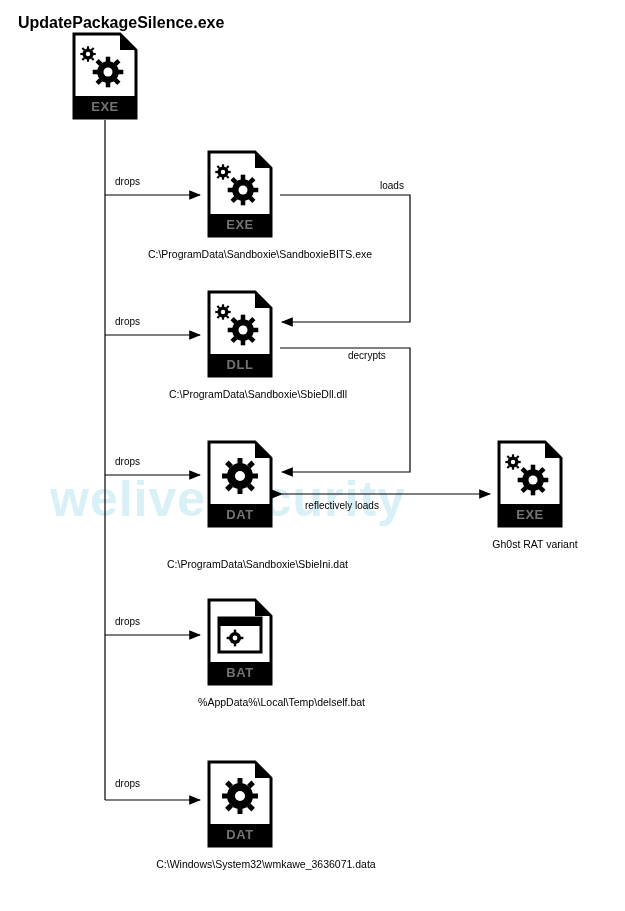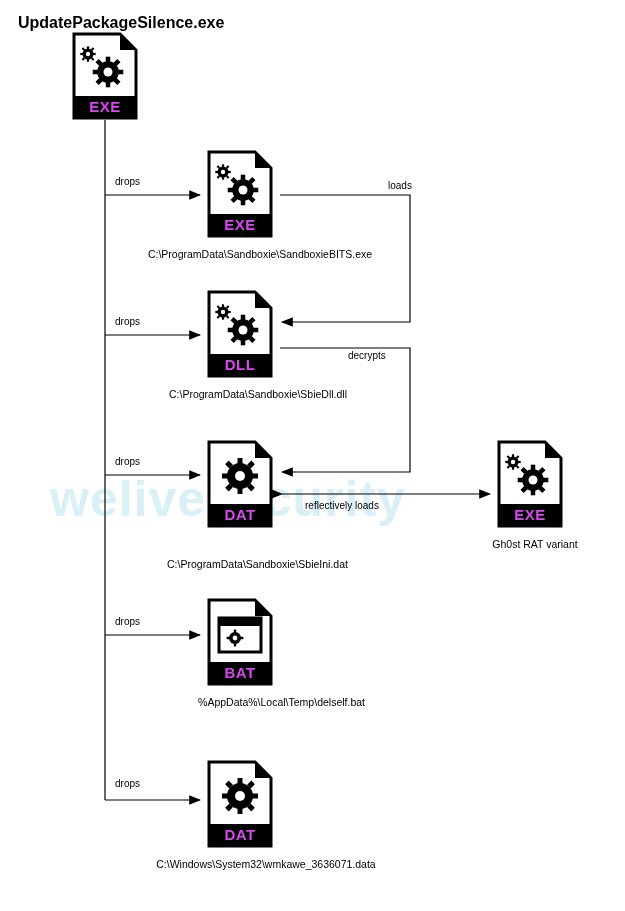--- a/index.html
+++ b/index.html
@@ -41,23 +41,23 @@
     position: relative;
   }
   .file-icon svg { display: block; }
   .file-label-band {
     position: absolute;
     bottom: 2px;
     left: 3px;
     right: 3px;
     height: 22px;
     background: #000;
-    color: #d946ef;
+    color: #737373;
     font-weight: 900;
-    font-size: 15px;
+    font-size: 13px;
     text-align: center;
     line-height: 22px;
     letter-spacing: 0.5px;
   }
   .caption {
     position: absolute;
     font-size: 10.5px;
     text-align: center;
     z-index: 2;
     white-space: nowrap;
@@ -232,21 +232,21 @@
     <div class="file-label-band">EXE</div>
   </div>
 </div>
 <div class="caption" style="left:480px; top:538px; width:110px;">Gh0st RAT variant</div>
 
 <div class="edge-label" style="left:115px; top:176px;">drops</div>
 <div class="edge-label" style="left:115px; top:316px;">drops</div>
 <div class="edge-label" style="left:115px; top:456px;">drops</div>
 <div class="edge-label" style="left:115px; top:616px;">drops</div>
 <div class="edge-label" style="left:115px; top:778px;">drops</div>
-<div class="edge-label" style="left:356px; top:180px;padding-left:32px;">loads</div>
+<div class="edge-label" style="left:348px; top:180px;padding-left:32px;">loads</div>
 <div class="edge-label" style="left:348px; top:350px;">decrypts</div>
 <div class="edge-label" style="left:305px; top:500px;">reflectively loads</div>
 
 <svg class="arrows">
 
   <path d="M105 120 V 800" stroke="#000" stroke-width="1.2" fill="none"></path>
 
   <path d="M105 195 H 200" stroke="#000" stroke-width="1.2" fill="none" marker-end="url(#arrowhead)"></path>
   <path d="M105 335 H 200" stroke="#000" stroke-width="1.2" fill="none" marker-end="url(#arrowhead)"></path>
   <path d="M105 475 H 200" stroke="#000" stroke-width="1.2" fill="none" marker-end="url(#arrowhead)"></path>

